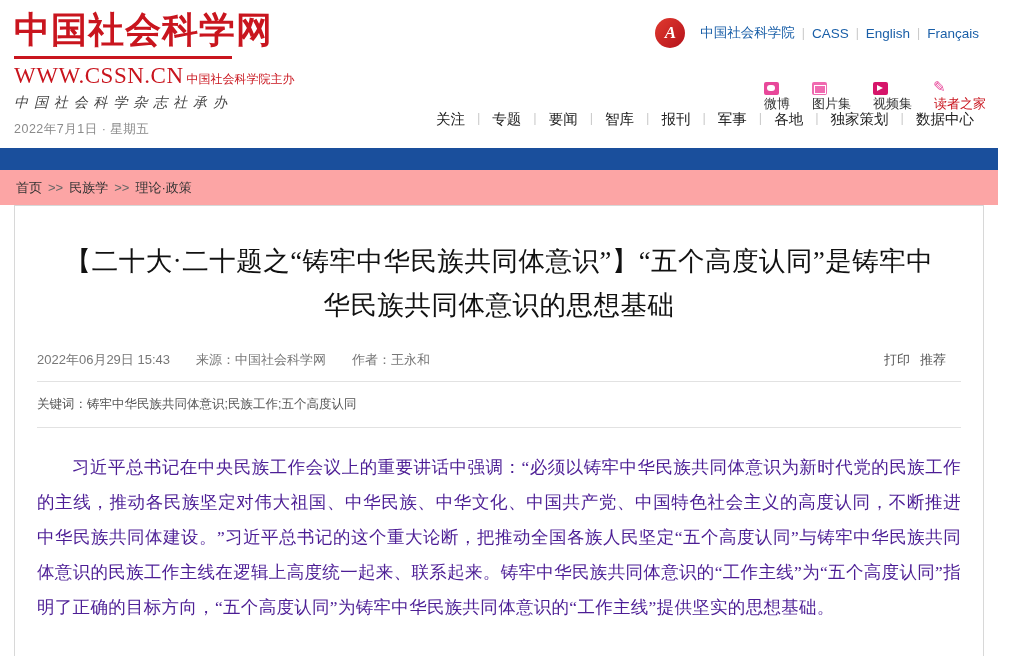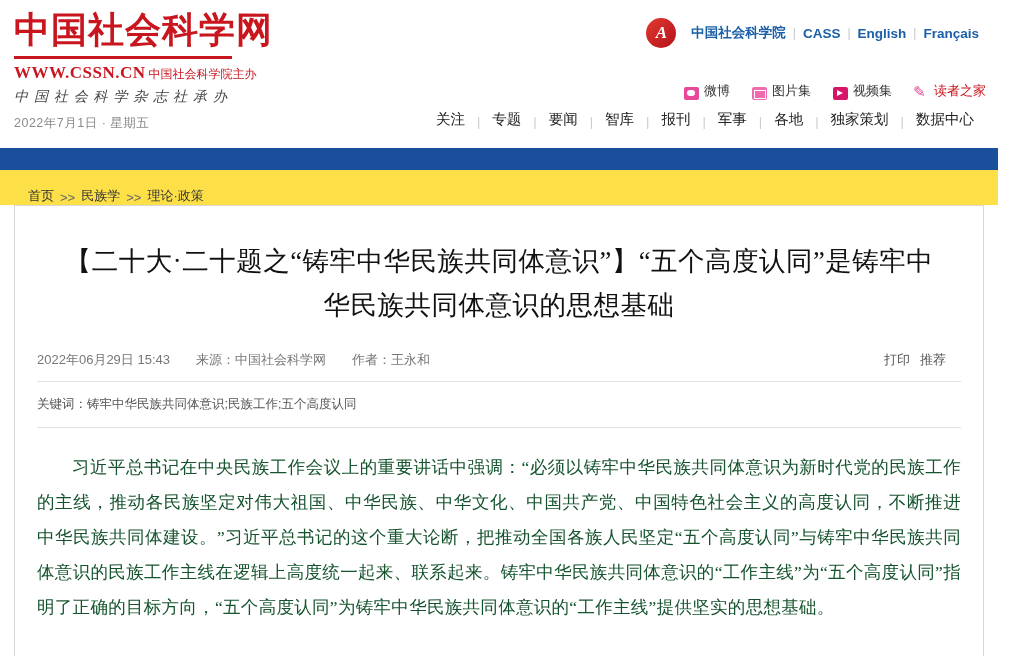--- a/index.html
+++ b/index.html
@@ -44,22 +44,22 @@
     margin-top: 4px;
   }
   .logo-url-row {
     margin-top: 4px;
     display: flex;
     align-items: baseline;
     white-space: nowrap;
   }
   .logo-url {
     font-family: "Liberation Serif", "DejaVu Serif", serif;
-    font-size: 17px;
-    font-weight: bold;
+    font-size: 23px;
+    font-weight: normal;
     color: #c9151e;
     letter-spacing: 0.5px;
   }
   .logo-url-sub {
     font-size: 12px;
     color: #c9151e;
     margin-left: 3px;
   }
   .logo-sub {
     margin-top: 5px;
@@ -97,43 +97,43 @@
     display: flex;
     align-items: center;
     justify-content: center;
     margin-right: 8px;
     font-style: italic;
   }
   .top-links a {
     color: #1a5fa8;
     text-decoration: none;
     padding: 0 7px;
-    font-weight: bold;
   }
   .top-sep {
     color: #c7c7c7;
     font-size: 12px;
   }
 
   
   .icon-links {
     position: absolute;
     right: 12px;
     top: 82px;
     display: flex;
     align-items: center;
     font-size: 13px;
     color: #333333;
   }
   .icon-link {
     display: flex;
-    align-items: flex-end;
+    align-items: flex-start;
     margin-left: 22px;
     white-space: nowrap;
     cursor: pointer;
+    flex-direction: column;
   }
   .icon-link .glyph {
     width: 15px;
     height: 13px;
     margin-right: 5px;
     border-radius: 2px;
     display: inline-block;
     position: relative;
   }
   .g-weibo { background: #e8489a; }
@@ -163,21 +163,21 @@
     color: #e8489a; font-size: 15px;
   }
   .icon-link.reader .label { color: #c9151e; }
 
   
   .main-nav {
     position: absolute;
     right: 12px;
     top: 110px;
     display: flex;
-    align-items: flex-end;
+    align-items: flex-start;
     font-size: 14.5px;
     color: #222222;
   }
   .main-nav a {
     color: #222222;
     text-decoration: none;
     padding: 0 12px;
     white-space: nowrap;
   }
   .nav-sep {
@@ -188,25 +188,25 @@
   
   .blue-bar {
     height: 22px;
     background: #1a4f9c;
   }
 
   
   .breadcrumb {
     height: 35px;
     display: flex;
-    align-items: flex-end;
-    padding-left: 28px;
+    align-items: center;
+    padding-left: 16px;
     font-size: 13px;
     color: #333333;
-    background: #fde047;
+    background: #fca5a5;
   }
   .breadcrumb a {
     color: #333333;
     text-decoration: none;
   }
   .breadcrumb .sep {
     margin: 0 6px;
     color: #666666;
   }
 
@@ -261,21 +261,21 @@
     color: #555555;
     padding-bottom: 14px;
     border-bottom: 1px solid #e2e2e2;
   }
   .keywords .kw-label { color: #555555; }
 
   .body-text {
     margin: 22px 22px 0 22px;
     font-family: "Liberation Serif", "DejaVu Serif", serif;
     font-size: 17.5px;
-    color: #14532d;
+    color: #4c1d95;
     line-height: 35px;
     text-align: justify;
     text-indent: 2em;
     letter-spacing: 0.3px;
   }
 </style>
 </head>
 <body>
 
 <div id="page">

